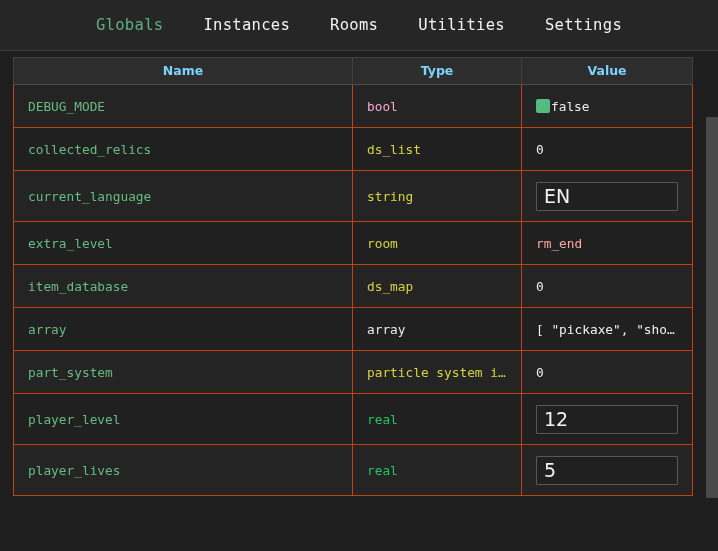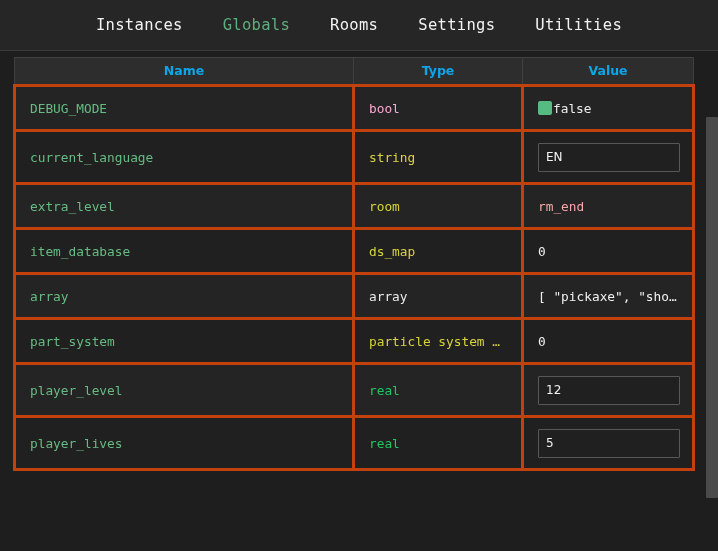--- a/index.html
+++ b/index.html
@@ -51,32 +51,32 @@
     width: 679px;
     border-collapse: collapse;
     table-layout: fixed;
   }
   table.vartable col.c-name  { width: 339px; }
   table.vartable col.c-type  { width: 169px; }
   table.vartable col.c-value { width: 171px; }
 
   thead th {
     background: #2d2d2d;
-    color: #0ea5e9;
+    color: #7dd3fc;
     font-weight: bold;
     font-size: 12.5px;
     font-family: "DejaVu Sans", "Liberation Sans", sans-serif;
     text-align: center;
     padding: 5px 0 6px 0;
     border: 1px solid #404040;
     border-bottom: 1px solid #4a4a4a;
   }
 
   tbody td {
-    border: 3px solid #c2410c;
+    border: 1px solid #c2410c;
     padding: 0 14px;
     font-size: 12.8px;
     vertical-align: middle;
     height: 42px;
   }
   tbody tr.tall td { height: 50px; }
   tbody tr:nth-child(odd)  td { background: #242424; }
   tbody tr:nth-child(even) td { background: #202020; }
 
   td.name  { color: #66bb82; }
@@ -110,21 +110,21 @@
 
   
   input.cellinput {
     width: 142px;
     height: 29px;
     box-sizing: border-box;
     background: #202020;
     border: 1px solid #585858;
     color: #f2f2f2;
     font-family: "DejaVu Sans", "Liberation Sans", sans-serif;
-    font-size: 12px;
+    font-size: 19px;
     padding: 0 7px;
     outline: none;
     border-radius: 1px;
   }
 
   
   #scrollbar-track {
     position: absolute;
     top: 0;
     right: 0;
@@ -140,25 +140,25 @@
     height: 381px;
     background: #4a4a4a;
     border-radius: 1px;
     cursor: pointer;
   }
 </style>
 </head>
 <body>
 
 <div id="tabbar">
+    <button class="tab active">Globals</button>
     <button class="tab">Instances</button>
-    <button class="tab active">Globals</button>
     <button class="tab">Rooms</button>
+    <button class="tab">Utilities</button>
     <button class="tab">Settings</button>
-    <button class="tab">Utilities</button>
   </div>
 
 <div id="table-scroll">
   <table class="vartable">
     <colgroup>
       <col class="c-name">
         <col class="c-type">
         <col class="c-value">
     </colgroup>
     <thead>
@@ -176,20 +176,31 @@
           <td class="type">
             <span class="truncate type-bool">bool</span>
           </td>
           <td class="value">
             <div class="checkrow">
               <div class="checkbox" style="background: rgb(85, 187, 129);"></div>
               <span>false</span>
             </div>
           </td>
         </tr>
+        <tr>
+          <td class="name">
+            <span class="truncate">collected_relics</span>
+          </td>
+          <td class="type">
+            <span class="truncate type-yellow">ds_list</span>
+          </td>
+          <td class="value">
+            <span class="truncate val-plain">0</span>
+          </td>
+        </tr>
         <tr class="tall">
           <td class="name">
             <span class="truncate">current_language</span>
           </td>
           <td class="type">
             <span class="truncate type-yellow">string</span>
           </td>
           <td class="value"><input type="text" class="cellinput" value="EN" style=""></td>
         </tr>
         <tr>

